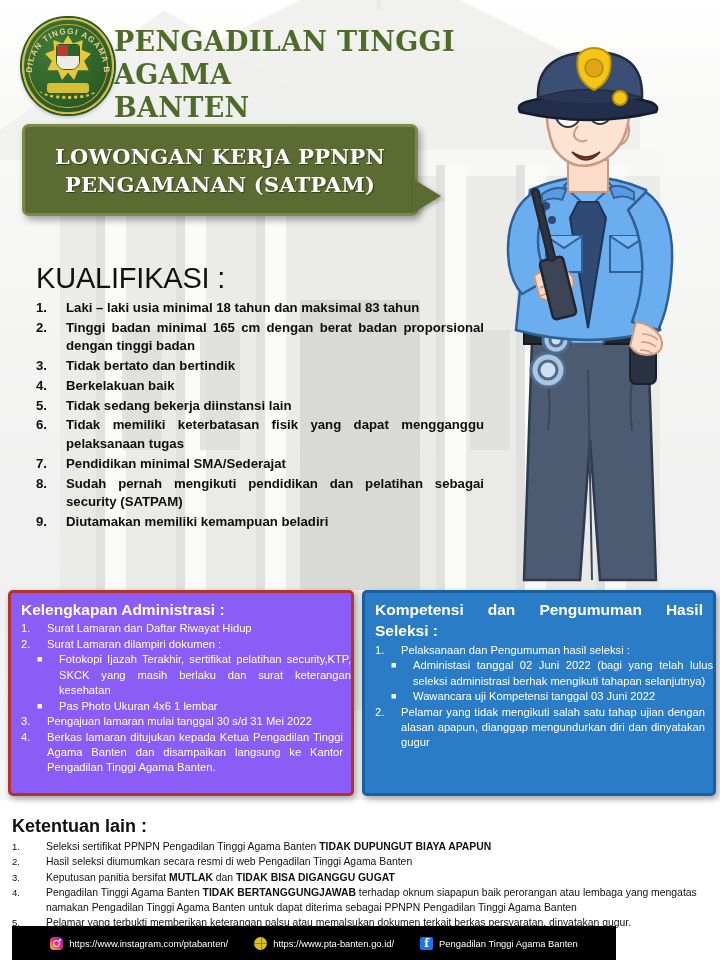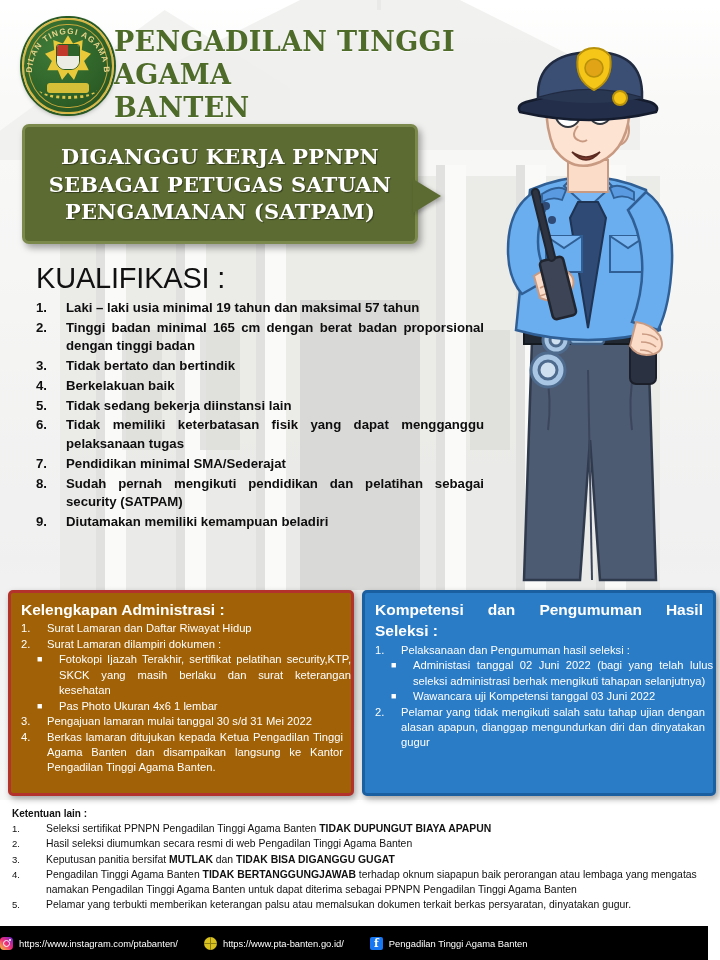--- a/index.html
+++ b/index.html
@@ -108,21 +108,21 @@
     display:flex;align-items:flex-start;
     font-size:13.2px;font-weight:bold;color:#0e0e0e;line-height:1.42;margin-bottom:1px;
   }
   .qual li .num{width:30px;flex:0 0 30px;}
   .qual li .txt{flex:1;text-align:justify;}
   .qual li .txt.nj{text-align:left;}
 
   
   .box{position:absolute;top:590px;border-radius:5px;color:#fff;overflow:hidden;}
   .box-red{
-    left:8px;width:340px;height:200px;background:#a16207;
+    left:8px;width:340px;height:200px;background:#8b5cf6;
     border:3px solid #b3322b;box-shadow:2px 3px 6px rgba(0,0,0,.35);
   }
   .box-blue{
     left:362px;width:348px;height:200px;background:#2b7cc6;
     border:3px solid #1a5fa0;box-shadow:2px 3px 6px rgba(0,0,0,.35);
   }
   .box .bx-title{
     font-size:15.5px;font-weight:bold;line-height:1.25;padding:7px 10px 2px 10px;
   }
   .box .bx-title.just{display:flex;justify-content:space-between;}
@@ -131,31 +131,31 @@
   .box ol.bx-list > li .num{width:26px;flex:0 0 26px;}
   .box ol.bx-list > li .txt{flex:1;text-align:justify;}
   .box ul.sub{margin:0;padding:0 0 0 26px;list-style:none;}
   .box ul.sub > li{display:flex;align-items:flex-start;font-size:11.2px;line-height:1.38;}
   .box ul.sub > li .bullet{width:22px;flex:0 0 22px;font-size:9px;line-height:1.7;}
   .box ul.sub > li .txt{flex:1;text-align:justify;}
   .nojust{text-align:right;}
 
   
   .ket{position:absolute;left:12px;top:800px;width:700px;}
-  .ket h3{margin:8px 0 3px 0;font-size:10px;font-weight:bold;color:#111;}
+  .ket h3{margin:16px 0 3px 0;font-size:18px;font-weight:bold;color:#111;}
   .ket ol{margin:0;padding:0;list-style:none;}
   .ket li{display:flex;align-items:flex-start;font-size:10.4px;line-height:1.42;color:#111;margin-bottom:.5px;}
   .ket li .num{width:34px;flex:0 0 34px;font-size:9.5px;}
   .ket li .txt{flex:1;}
   .ket b{font-weight:bold;}
 
   
   .footer{
-    position:absolute;left:0;bottom:0;width:708px;height:34px;background:#000;
-    display:flex;align-items:center;gap:26px;
+    position:absolute;left:12px;bottom:0;width:604px;height:34px;background:#000;
+    display:flex;align-items:center;justify-content:center;gap:26px;
   }
   .fitem{display:flex;align-items:center;gap:6px;color:#fff;font-size:9.4px;white-space:nowrap;}
   .ig-icon{
     width:13px;height:13px;border-radius:4px;flex:0 0 13px;
     background:linear-gradient(45deg,#f9ce34,#ee2a7b 50%,#6228d7);
     position:relative;
   }
   .ig-icon::after{content:"";position:absolute;left:3.2px;top:3.2px;width:5px;height:5px;border:1.3px solid #fff;border-radius:50%;}
   .ig-icon::before{content:"";position:absolute;right:2px;top:2px;width:2px;height:2px;background:#fff;border-radius:50%;}
   .www-icon{
@@ -231,22 +231,21 @@
     </div>
     <div class="org-title">
       <div>PENGADILAN TINGGI  AGAMA</div>
       <div>BANTEN</div>
     </div>
   </div>
 
   <div class="banner-wrap">
     <div class="green-banner">
       <div class="tail"></div>
-      <div class="ln">DIGANGGU KERJA PPNPN</div>
-      <div class="ln">SEBAGAI PETUGAS SATUAN</div>
+      <div class="ln">LOWONGAN KERJA PPNPN</div>
       <div class="ln">PENGAMANAN (SATPAM)</div>
     </div>
   </div>
 
   <div class="guard">
     <svg viewBox="0 0 260 560" width="260" height="560">
 
       <path d="M72,300 L188,300 L196,540 L140,540 L130,400 L120,540 L64,540 Z" fill="#4c5a72" stroke="#2f3a4d" stroke-width="2.5"></path>
       <path d="M128,330 L132,540" stroke="#3b465c" stroke-width="2" fill="none"></path>
       <path d="M86,330 q6,30 2,60" stroke="#3b465c" stroke-width="2" fill="none"></path>
@@ -321,21 +320,21 @@
       <path d="M82,154 q16,-10 24,-4 l-4,10 q-10,-4 -20,2 Z" fill="#5a9ae0" stroke="#2f5f94" stroke-width="1.8"></path>
       <path d="M174,152 q-16,-10 -24,-4 l4,10 q10,-4 20,2 Z" fill="#5a9ae0" stroke="#2f5f94" stroke-width="1.8"></path>
     </svg>
   </div>
 
   <div class="qual">
     <h2>KUALIFIKASI :</h2>
     <ol>
       <li>
           <span class="num">1.</span>
-          <span class="txt nj">Laki – laki usia minimal 19 tahun dan maksimal 57 tahun</span>
+          <span class="txt nj">Laki – laki usia minimal 18 tahun dan maksimal 83 tahun</span>
         </li>
       <li>
           <span class="num">2.</span>
           <span class="txt">Tinggi badan minimal 165 cm dengan berat badan proporsional dengan tinggi badan</span>
         </li>
       <li>
           <span class="num">3.</span>
           <span class="txt nj">Tidak bertato dan bertindik</span>
         </li>
       <li>

